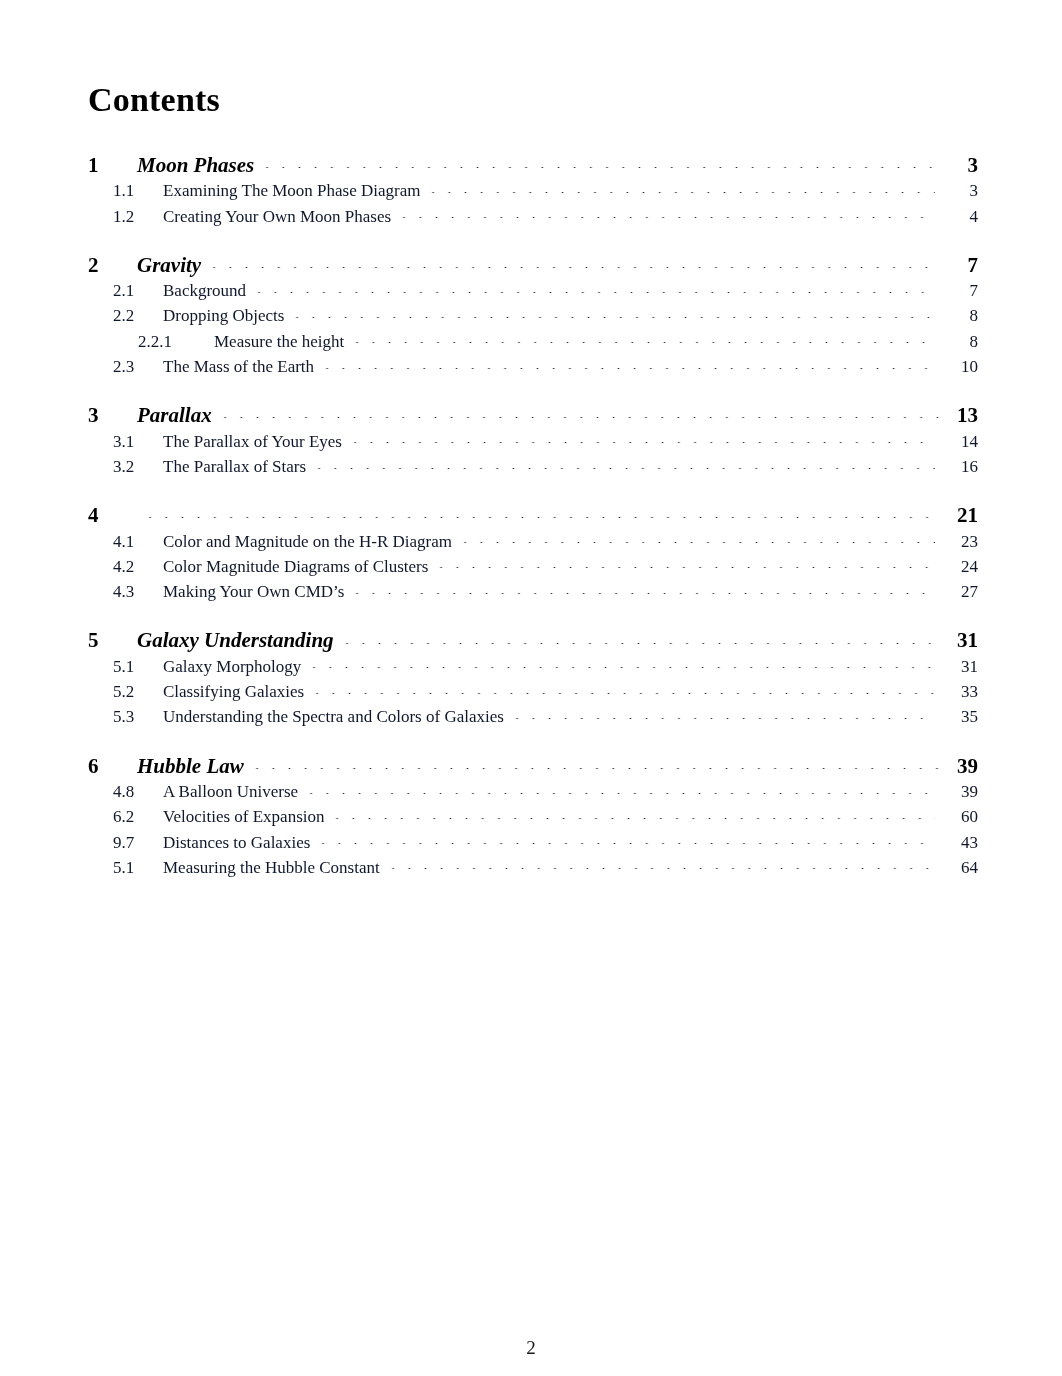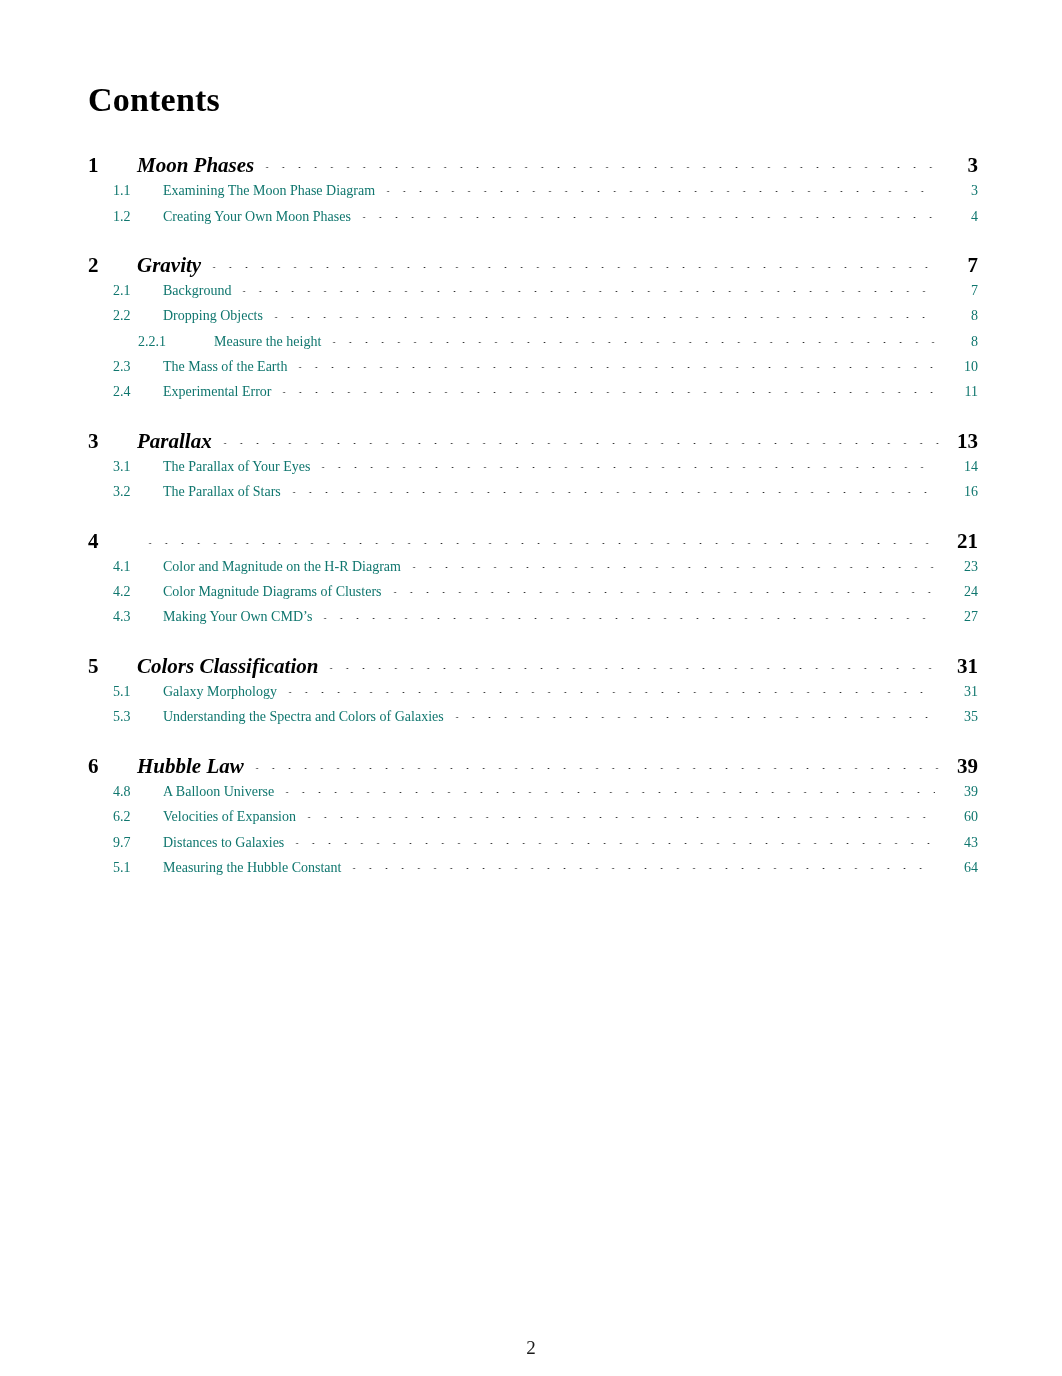--- a/index.html
+++ b/index.html
@@ -44,23 +44,23 @@
     margin-bottom: 22px;
   }
   .toc-group:last-child {
     margin-bottom: 0;
   }
 
   .toc-line {
     display: flex;
     align-items: baseline;
     width: 890px;
-    font-size: 14px;
+    font-size: 17px;
     line-height: 25.3px;
-    color: #0f766e;
+    color: #0f172a;
     white-space: nowrap;
   }
 
   
   .lvl-1 {
     font-weight: bold;
     font-size: 21px;
     color: #000000;
   }
   .lvl-1 .label {
@@ -204,29 +204,20 @@
           </div>
           <div class="toc-line lvl-2">
             <span class="indent-1"></span>
             <span class="numcell" style="flex: 0 0 50px; width: 50px;">2.3</span>
             <span class="label">The Mass of the Earth</span>
             <span class="leader">
               <span class="dots"></span>
             </span>
             <span class="pg">10</span>
           </div>
-          <div class="toc-line lvl-2">
-            <span class="indent-1"></span>
-            <span class="numcell" style="flex: 0 0 50px; width: 50px;">2.4</span>
-            <span class="label">Experimental Error</span>
-            <span class="leader">
-              <span class="dots"></span>
-            </span>
-            <span class="pg">11</span>
-          </div>
         </div>
         <div class="toc-group">
           <div class="toc-line lvl-1">
             <span class="numcell" style="flex: 0 0 49px; width: 49px;">3</span>
             <span class="label">Parallax</span>
             <span class="leader">
               <span class="dots"></span>
             </span>
             <span class="pg">13</span>
           </div>
@@ -281,37 +272,46 @@
             <span class="label">Making Your Own CMD’s</span>
             <span class="leader">
               <span class="dots"></span>
             </span>
             <span class="pg">27</span>
           </div>
         </div>
         <div class="toc-group">
           <div class="toc-line lvl-1">
             <span class="numcell" style="flex: 0 0 49px; width: 49px;">5</span>
-            <span class="label">Colors Classification</span>
+            <span class="label">Galaxy Understanding</span>
             <span class="leader">
               <span class="dots"></span>
             </span>
             <span class="pg">31</span>
           </div>
           <div class="toc-line lvl-2">
             <span class="indent-1"></span>
             <span class="numcell" style="flex: 0 0 50px; width: 50px;">5.1</span>
             <span class="label">Galaxy Morphology</span>
             <span class="leader">
               <span class="dots"></span>
             </span>
             <span class="pg">31</span>
           </div>
           <div class="toc-line lvl-2">
             <span class="indent-1"></span>
+            <span class="numcell" style="flex: 0 0 50px; width: 50px;">5.2</span>
+            <span class="label">Classifying Galaxies</span>
+            <span class="leader">
+              <span class="dots"></span>
+            </span>
+            <span class="pg">33</span>
+          </div>
+          <div class="toc-line lvl-2">
+            <span class="indent-1"></span>
             <span class="numcell" style="flex: 0 0 50px; width: 50px;">5.3</span>
             <span class="label">Understanding the Spectra and Colors of Galaxies</span>
             <span class="leader">
               <span class="dots"></span>
             </span>
             <span class="pg">35</span>
           </div>
         </div>
         <div class="toc-group">
           <div class="toc-line lvl-1">

